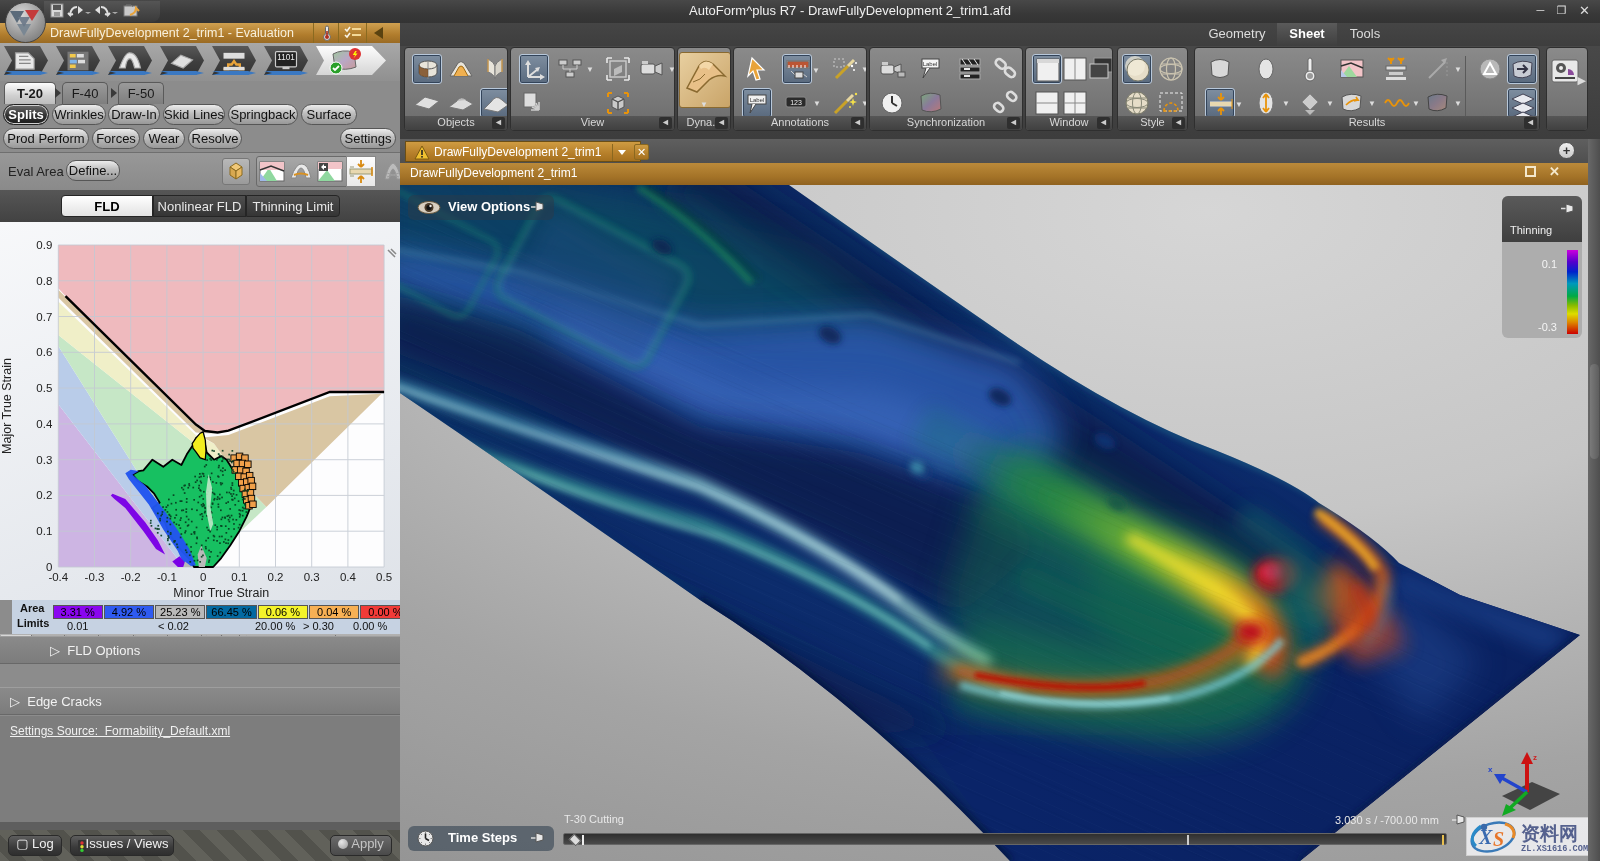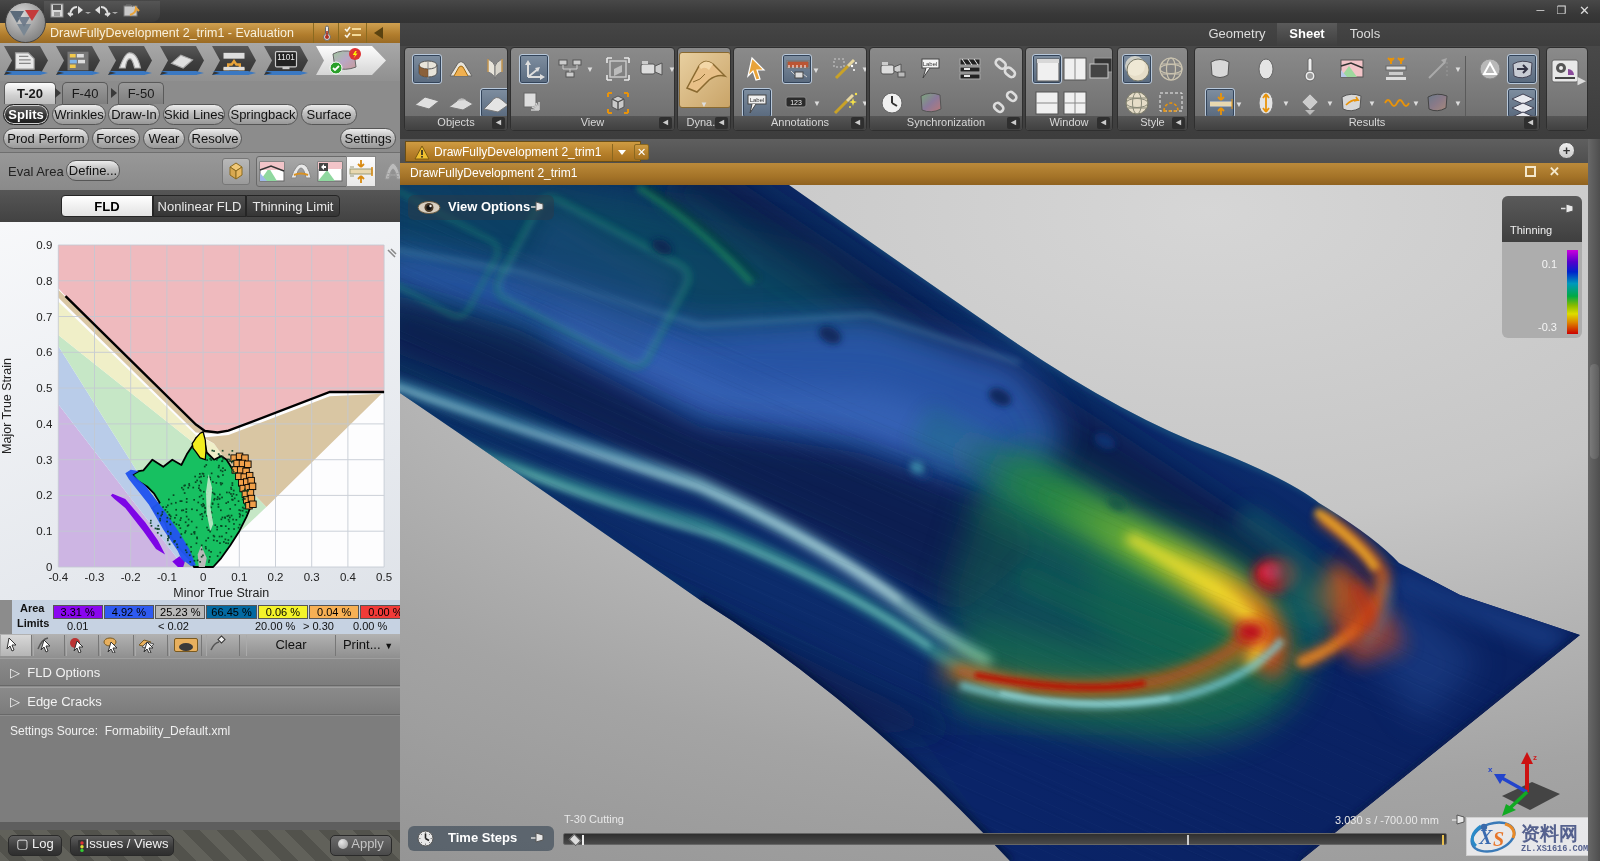--- a/index.html
+++ b/index.html
@@ -94,20 +94,21 @@
 .legendlab { position:absolute; color:#f4f4f4; font-size:11px; right:25px; }
 
 #watermark { position:absolute; left:1066px; top:632px; width:130px; height:39px;
   background:rgba(238,238,240,0.92); border:1px solid #cfcfcf; }
 </style>
 </head>
 <body>
 <div id="root">
 
   <div class="abs" id="titlebar">
+    <div class="abs" id="titletext">AutoForm^plus R7 - DrawFullyDevelopment 2_trim1.afd</div>
     <div class="abs winbtn" style="left:1532px;">─</div>
     <div class="abs winbtn" style="left:1553px;">❐</div>
     <div class="abs winbtn" style="left:1576px;font-size:13px;">✕</div>
   </div>
   <div class="abs" id="quickbar"></div>
 <svg class="abs" style="left:48px;top:2px;" width="100" height="18" viewBox="0 0 100 18">
 <rect x="3" y="2" width="12" height="13" fill="#d8d8d8" stroke="#888"></rect>
       <rect x="5" y="3" width="8" height="5" fill="#555"></rect>
       <rect x="6" y="10" width="6" height="4" fill="#999"></rect>
 <path d="M29 5 q-6 0 -7 8 l-2 -2 m2 2 l3 -1" stroke="#e0e0e0" stroke-width="2" fill="none"></path>
@@ -703,24 +704,24 @@
               <ellipse cx="11" cy="6" rx="7" ry="4" fill="#3a3a3a"></ellipse>
             </svg></div>
         </div>
         <div class="abs" style="left:206px;top:1px;width:34px;height:21px;border-right:1px solid #777;border-left:1px solid #aaa;"><svg width="22" height="18" viewBox="0 0 22 18">
             <rect x="12" y="2" width="5" height="5" transform="rotate(45 14.5 4.5)" fill="#eee" stroke="#333"></rect>
             <path d="M4 15 Q7 8 12 7" fill="none" stroke="#555" stroke-width="1.5"></path>
           </svg></div>
         <div class="abs" style="left:246px;top:1px;width:90px;height:21px;text-align:center;line-height:20px;font-size:13px;color:#111;border-left:1px solid #aaa;border-right:1px solid #777;">Clear</div>
         <div class="abs" style="left:337px;top:1px;width:62px;height:21px;text-align:center;line-height:20px;font-size:13px;color:#111;">Print... <span style="font-size:9px;">▼</span></div>
       </div>
-    <div class="abs lhdr" style="top:635px;"><span style="margin-left:10px;">▷&nbsp; FLD Options</span></div>
+    <div class="abs lhdr" style="top:613px;padding-left:40px;"><span style="margin-left:10px;">▷&nbsp; FLD Options</span></div>
     <div class="abs lhdr" style="top:664px;"><span style="margin-left:10px;">▷&nbsp; Edge Cracks</span></div>
     <div class="abs" id="settingsline">
-        <span class="abs" style="left:10px;top:8px;">Settings Source:&nbsp; Formability_Default.xml</span>
+        <span class="abs" style="left:10px;top:8px;text-decoration:underline;">Settings Source:&nbsp; Formability_Default.xml</span>
       </div>
     <div class="abs" id="lbottom2"></div>
     <div class="abs" id="lbottom">
       <div class="abs bbtn" style="left:8px;width:54px;">▢ Log</div>
       <div class="abs bbtn" style="left:70px;width:104px;"><svg style="position:absolute;left:7px;top:4px;" width="8" height="13" viewBox="0 0 8 13">
             <rect x="0" y="0" width="8" height="13" rx="1" fill="#333"></rect>
             <circle cx="4" cy="3" r="1.7" fill="#d33"></circle>
             <circle cx="4" cy="6.8" r="1.7" fill="#dd3"></circle>
             <circle cx="4" cy="10.4" r="1.7" fill="#3c3"></circle>
           </svg><span style="margin-left:10px;">Issues / Views</span></div>

